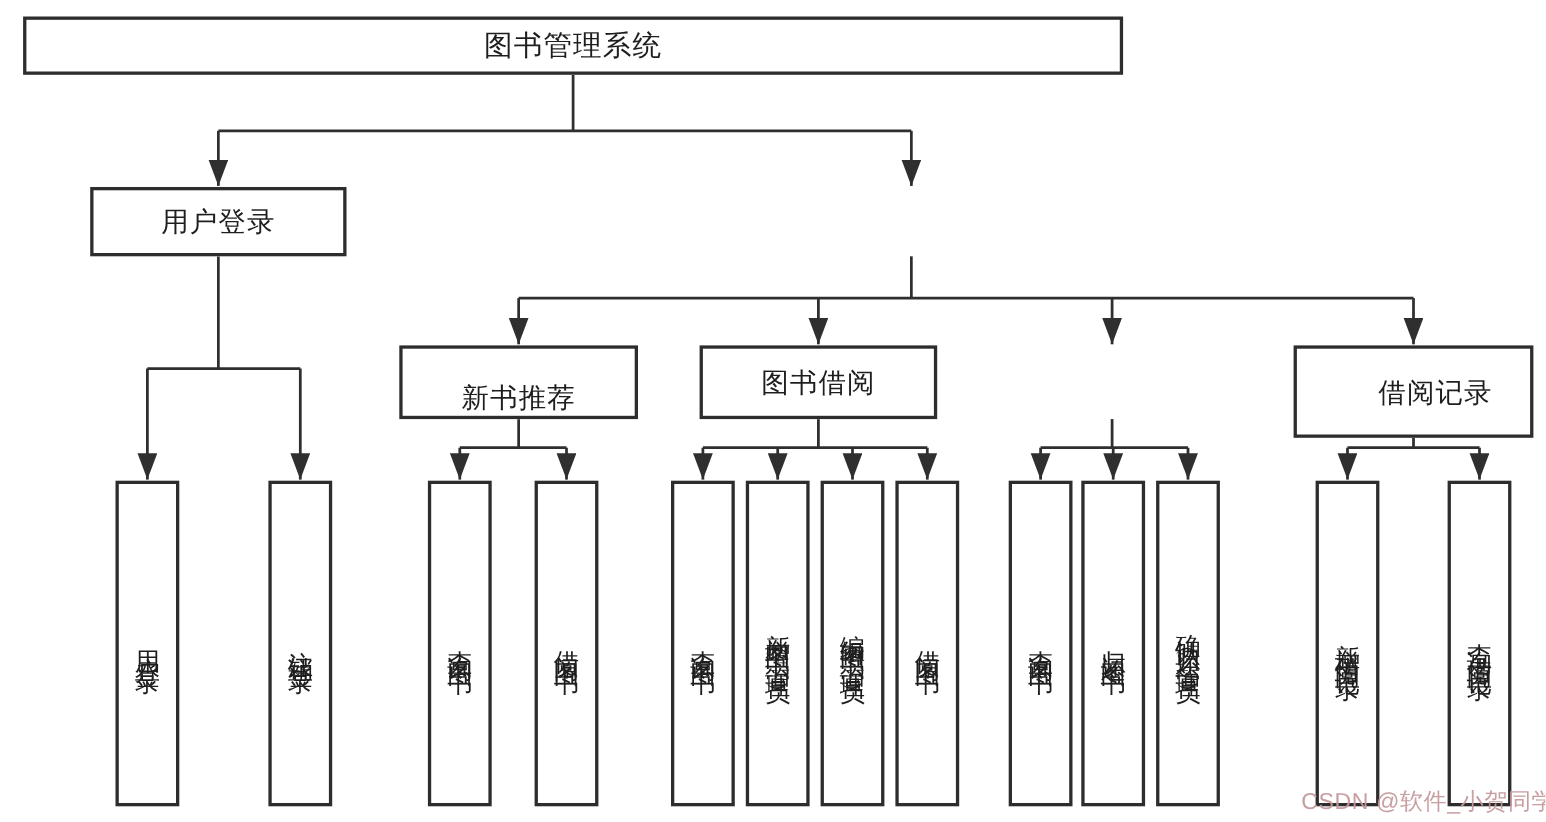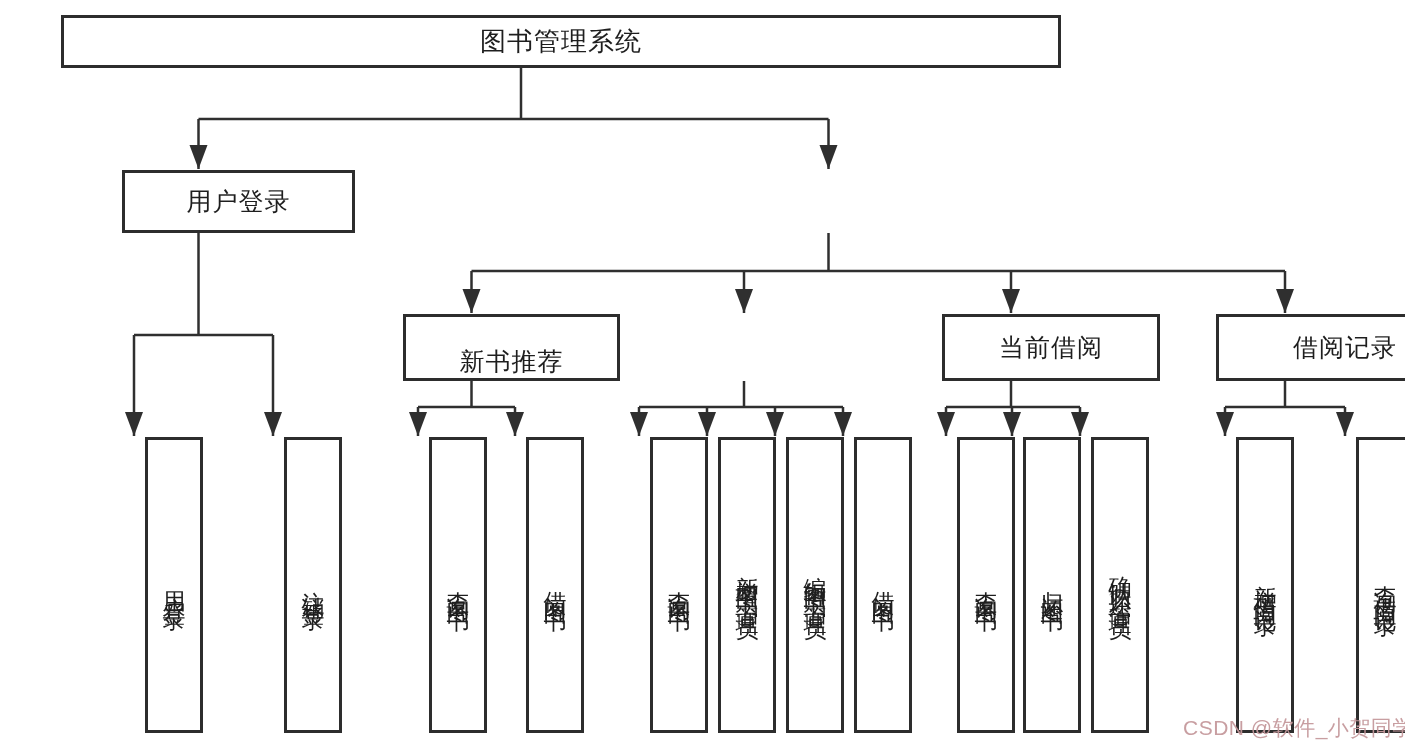--- a/index.html
+++ b/index.html
@@ -7,21 +7,21 @@
     position:relative; width:1405px; height:747px; overflow:hidden;
     background:#ffffff;
     font-family:"Liberation Sans","DejaVu Sans",sans-serif;
     color:#1e1e1e;
   }
   #wires { position:absolute; left:0; top:0; }
   .node {
     position:absolute; box-sizing:border-box;
     background:#ffffff; border:3px solid #2d2d2d;
     display:flex; align-items:center; justify-content:center;
-    text-align:center; color:#1e1e1e;margin-left:40px;
+    text-align:center; color:#1e1e1e;
   }
   .node.root  .lbl { font-size:26px; letter-spacing:1px; }
   .node.level .lbl { font-size:25px; letter-spacing:1px; }
   .node.vert  .lbl {
     writing-mode:vertical-rl;
     text-orientation:mixed;
     font-size:23px;
     letter-spacing:6px;
     line-height:1;
   }
@@ -91,24 +91,24 @@
     <span class="lbl">图书管理系统</span>
   </div>
 
   <div class="node level" style="left:82px; top:170px; width:233px; height:63px;">
     <span class="lbl">用户登录</span>
   </div>
 
   <div class="node level" style="left:363px; top:314px; width:217px; height:67px;align-items:flex-end;">
     <span class="lbl">新书推荐</span>
   </div>
-  <div class="node level" style="left:902px; top:314px; width:218px; height:67px;">
-    <span class="lbl">当前借阅</span>
+  <div class="node level" style="left:636px; top:314px; width:216px; height:67px;">
+    <span class="lbl">图书借阅</span>
   </div>
-  <div class="node level" style="left:1176px; top:314px; width:218px; height:67px;padding-left:40px;">
+  <div class="node level" style="left:1176px; top:314px; width:218px; height:84px;padding-left:40px;">
     <span class="lbl">借阅记录</span>
   </div>
 
   <div class="node vert" style="left:105px; top:437px; width:58px; height:296px;">
     <span class="lbl">用户登录</span>
   </div>
   <div class="node vert" style="left:244px; top:437px; width:58px; height:296px;">
     <span class="lbl">注销登录</span>
   </div>
 

